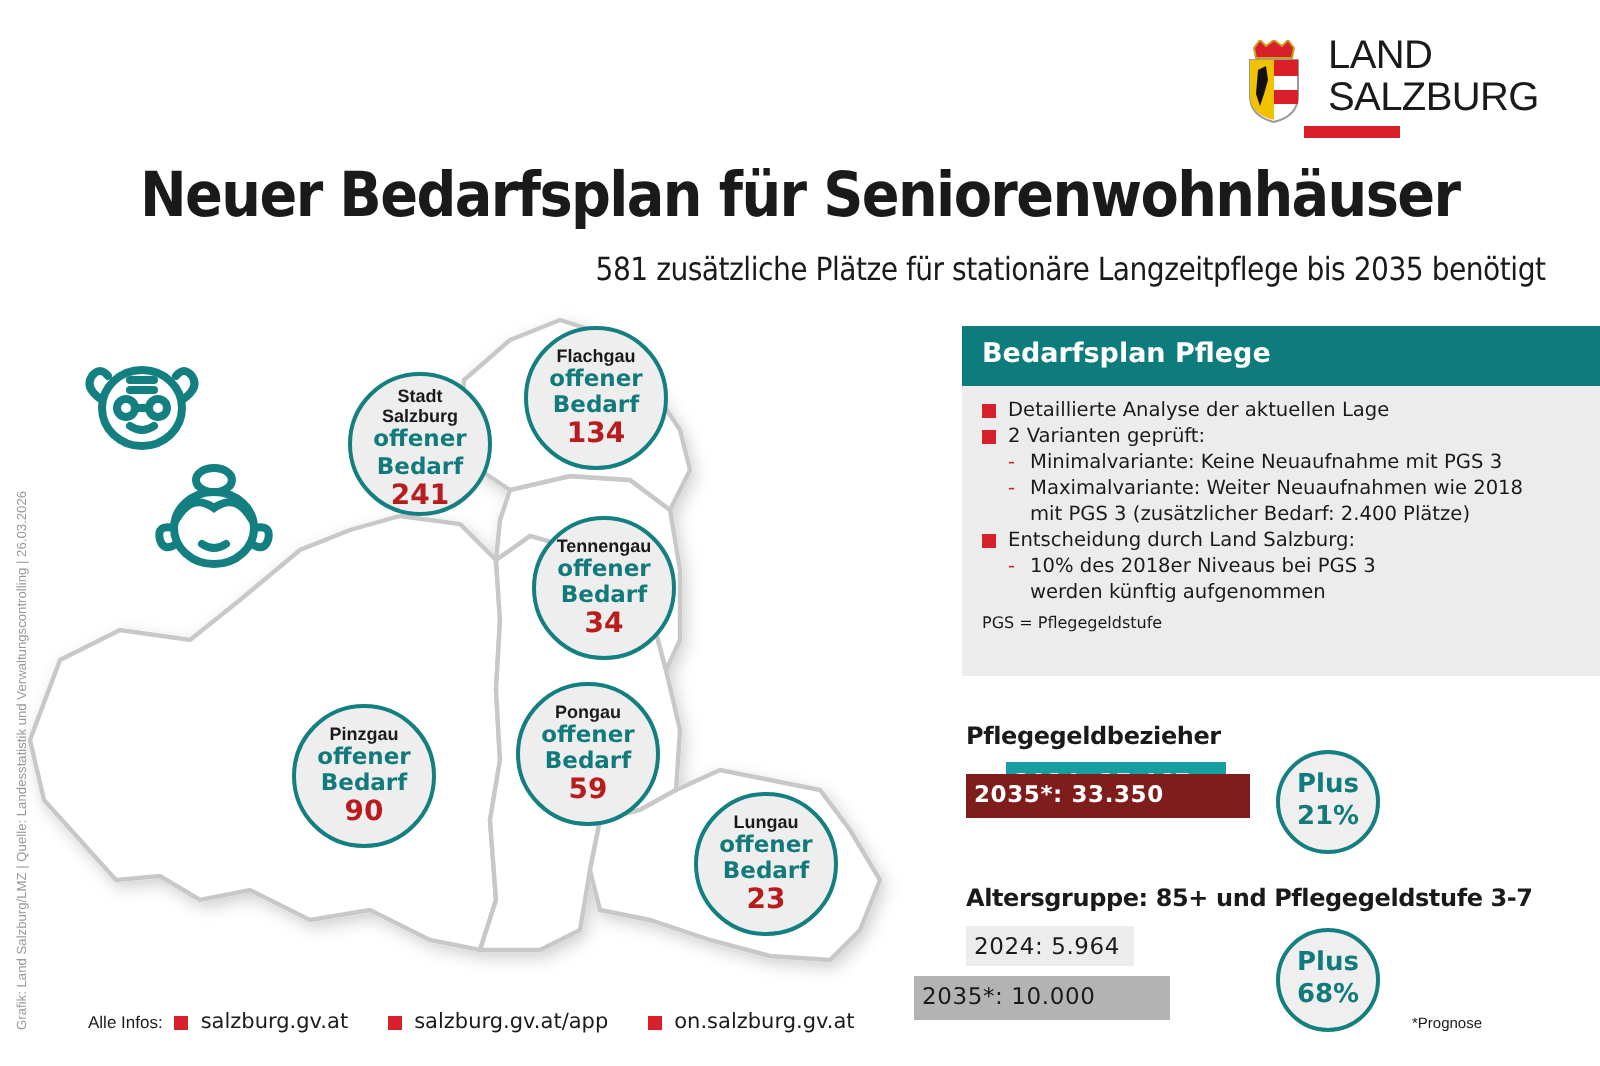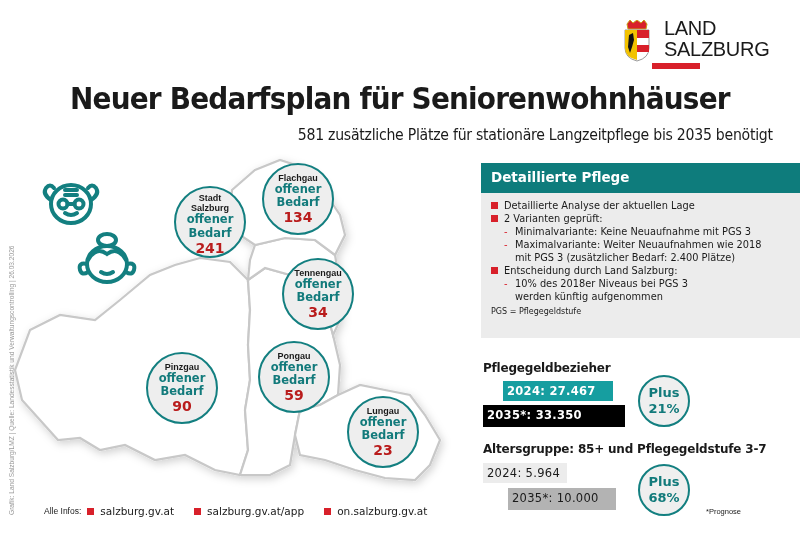--- a/index.html
+++ b/index.html
@@ -110,21 +110,21 @@
   <div class="lbl">offener</div>
   <div class="lbl">Bedarf</div>
   <div class="num">241</div>
 </div>
 <div class="bubble" style="left:262px;top:163px;width:72px;height:72px;">
   <div class="reg">Flachgau</div>
   <div class="lbl">offener</div>
   <div class="lbl">Bedarf</div>
   <div class="num">134</div>
 </div>
-<div class="bubble" style="left:282px;top:258px;width:72px;height:72px;">
+<div class="bubble" style="left:266px;top:258px;width:72px;height:72px;">
   <div class="reg">Tennengau</div>
   <div class="lbl">offener</div>
   <div class="lbl">Bedarf</div>
   <div class="num">34</div>
 </div>
 <div class="bubble" style="left:146px;top:352px;width:72px;height:72px;">
   <div class="reg">Pinzgau</div>
   <div class="lbl">offener</div>
   <div class="lbl">Bedarf</div>
   <div class="num">90</div>
@@ -136,45 +136,45 @@
   <div class="num">59</div>
 </div>
 <div class="bubble" style="left:347px;top:396px;width:72px;height:72px;">
   <div class="reg">Lungau</div>
   <div class="lbl">offener</div>
   <div class="lbl">Bedarf</div>
   <div class="num">23</div>
 </div>
 
 <div class="panel">
-  <div class="hdr">Detaillierte Pflege</div>
+  <div class="hdr">Bedarfsplan Pflege</div>
   <ul>
     <li class="b">Detaillierte Analyse der aktuellen Lage</li>
     <li class="b">2 Varianten geprüft:</li>
     <li class="s">Minimalvariante: Keine Neuaufnahme mit PGS 3</li>
     <li class="s">Maximalvariante: Weiter Neuaufnahmen wie 2018</li>
     <li class="c">mit PGS 3 (zusätzlicher Bedarf: 2.400 Plätze)</li>
     <li class="b">Entscheidung durch Land Salzburg:</li>
     <li class="s">10% des 2018er Niveaus bei PGS 3</li>
     <li class="c">werden künftig aufgenommen</li>
   </ul>
   <div class="pgs">PGS = Pflegegeldstufe</div>
 </div>
 
 <div class="sec-title" style="left:483px;top:361px">Pflegegeldbezieher</div>
 <div class="bar" style="left:503px;top:381px;width:110px;height:20px;background:#169ea0;color:#fff">2024: 27.467</div>
-<div class="bar" style="left:483px;top:405px;width:142px;height:22px;background:#000000;color:#fff">2035*: 33.350</div>
+<div class="bar" style="left:483px;top:387px;width:142px;height:22px;background:#7f1d1d;color:#fff">2035*: 33.350</div>
 <div class="plus" style="left:638px;top:375px">
   <div>Plus</div>
   <div>21%</div>
 </div>
 
 <div class="sec-title" style="left:483px;top:442px">Altersgruppe: 85+ und Pflegegeldstufe 3-7</div>
 <div class="bar" style="left:483px;top:463px;width:84px;height:20px;background:#ececec;color:#1a1a1a;font-weight:normal">2024: 5.964</div>
-<div class="bar" style="left:508px;top:488px;width:108px;height:22px;background:#b3b3b3;color:#1a1a1a;font-weight:normal">2035*: 10.000</div>
+<div class="bar" style="left:457px;top:488px;width:128px;height:22px;background:#b3b3b3;color:#1a1a1a;font-weight:normal">2035*: 10.000</div>
 <div class="plus" style="left:638px;top:464px">
   <div>Plus</div>
   <div>68%</div>
 </div>
 <div class="prog">*Prognose</div>
 
 <div class="footer">
   <span class="lab">Alle Infos:</span>
   <span class="sq"></span>
   <span class="lnk">salzburg.gv.at</span>

